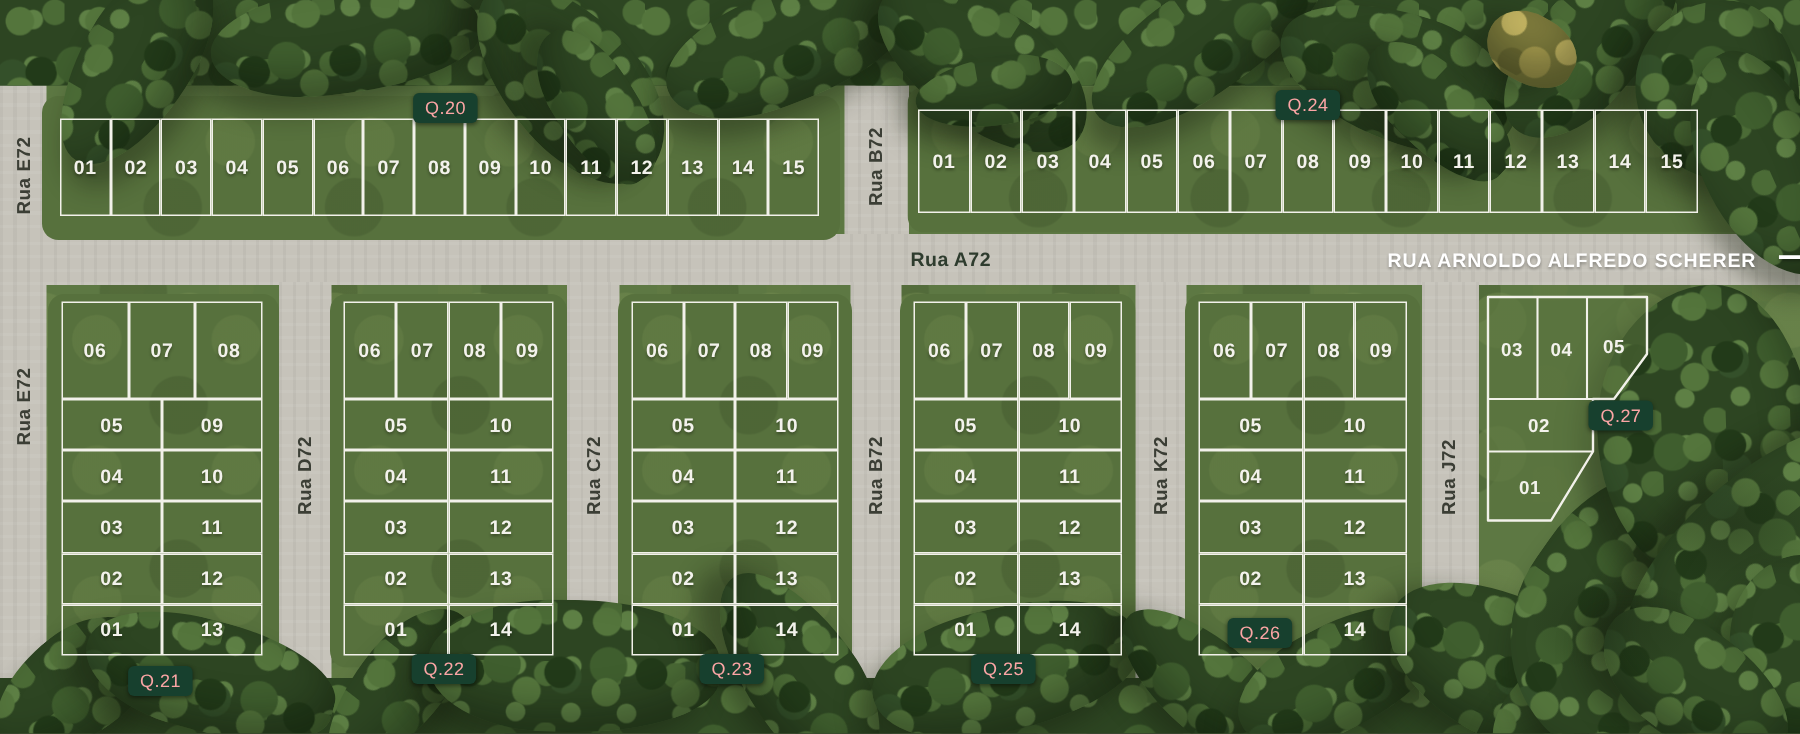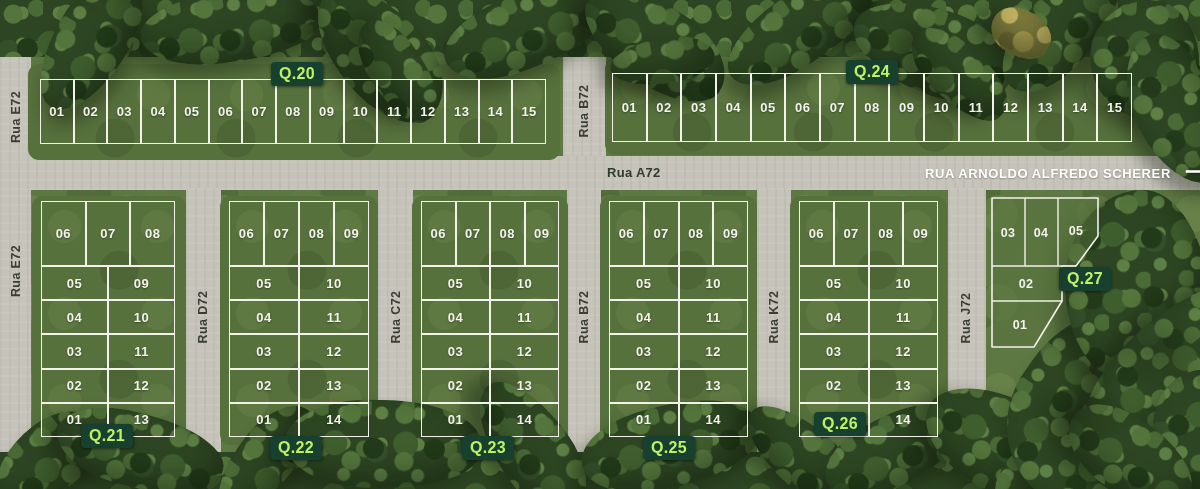--- a/index.html
+++ b/index.html
@@ -56,22 +56,22 @@
     position:absolute;z-index:4;box-sizing:border-box;
     border:1.2px solid var(--line,#f2f1ea);
     display:flex;align-items:center;justify-content:center;
   }
   .lot span{
     color:#f3f2ec;font-weight:700;font-size:13px;letter-spacing:.4px;
     text-shadow:0 1px 2px rgba(20,25,12,.45);
   }
   .badge{
     position:absolute;z-index:6;transform:translateX(-50%);
-    background:var(--badge,#17402e);color:#bef264;
-    font-weight:700;font-size:16px;letter-spacing:.3px;
+    background:var(--badge,#17402e);color:#fca5a5;
+    font-weight:400;font-size:12px;letter-spacing:.3px;
     padding:3px 8px;border-radius:4px;
     box-shadow:0 1px 3px rgba(0,0,0,.45);
   }
   .badge.noshift{transform:none;}
   .vlabel{
     position:absolute;z-index:6;white-space:nowrap;
     transform:translate(-50%,-50%) rotate(-90deg);
     color:#3b3e35;font-weight:700;font-size:12.5px;letter-spacing:.4px;
   }
   .hlabel{position:absolute;z-index:6;white-space:nowrap;font-weight:700;}
@@ -126,21 +126,21 @@
   <div class="vlabel" style="left:966px;top:318px;">Rua J72</div>
 
   <div class="hlabel label-a72" style="left:607px;top:165px;">Rua A72</div>
   <div class="hlabel label-avenue" style="left:925px;top:166px;">
     <span>RUA ARNOLDO ALFREDO SCHERER</span>
     <span class="arrow" style="margin-left:10px;">⟶</span>
   </div>
 
   <div class="badge" style="left:297px;top:62px;">Q.20</div>
   <div class="badge" style="left:872px;top:60px;">Q.24</div>
-  <div class="badge" style="left:107px;top:424px;">Q.21</div>
+  <div class="badge" style="left:107px;top:444px;">Q.21</div>
   <div class="badge" style="left:296px;top:436px;">Q.22</div>
   <div class="badge" style="left:488px;top:436px;">Q.23</div>
   <div class="badge" style="left:669px;top:436px;">Q.25</div>
   <div class="badge" style="left:840px;top:412px;">Q.26</div>
   <div class="badge noshift" style="left:1059px;top:267px;">Q.27</div>
 <div class="tree" style="left: 0px; top: 0px; width: 1200px; height: 57px; border-radius: 0px; box-shadow: none;"></div>
     <div class="tree" style="left: 0px; top: 452px; width: 1200px; height: 37px; border-radius: 0px; box-shadow: none;"></div>
     <div class="tree" style="left: 15px; top: 6px; width: 150px; height: 74px; transform: rotate(-60deg);"></div>
     <div class="tree" style="left: 140px; top: -8px; width: 180px; height: 70px; transform: rotate(-7deg);"></div>
     <div class="tree" style="left: 300px; top: 10px; width: 160px; height: 88px; transform: rotate(46deg);"></div>

